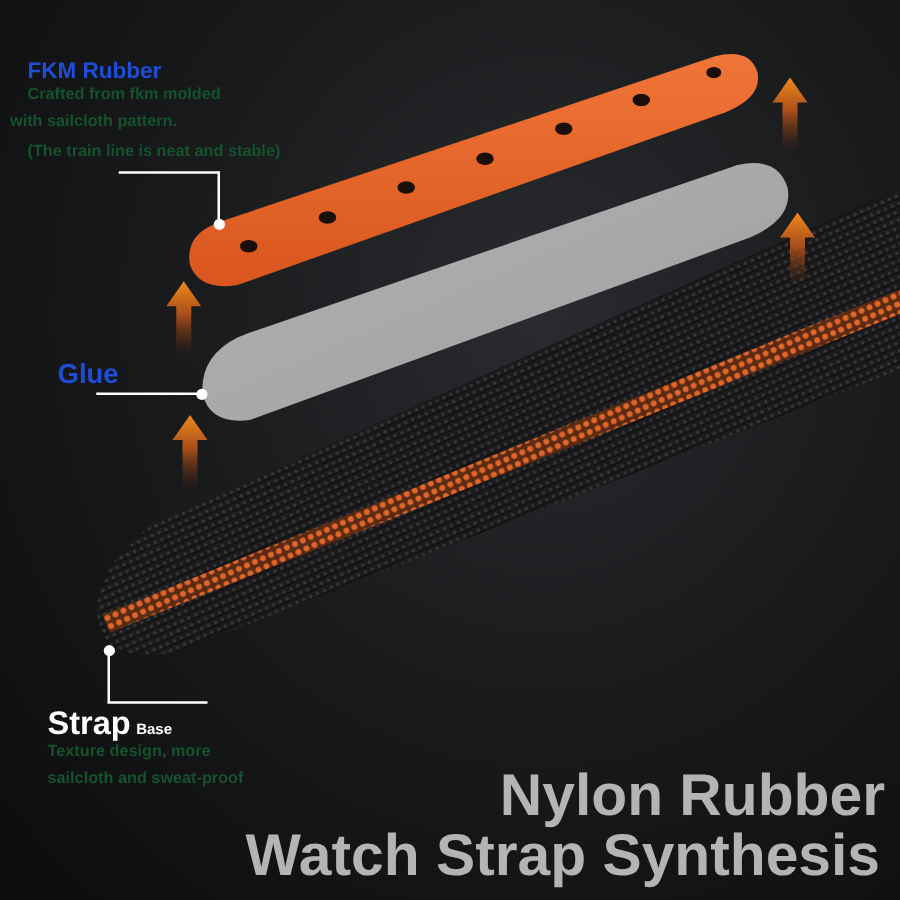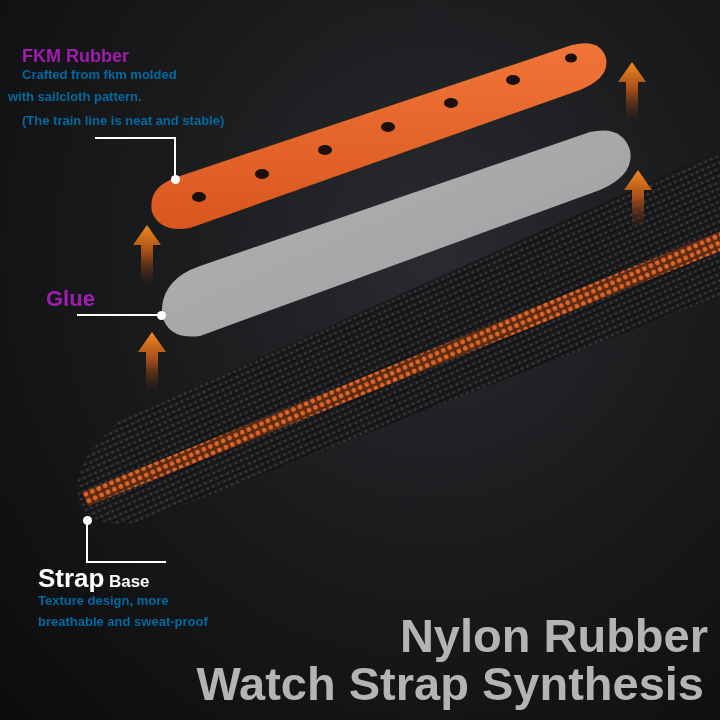--- a/index.html
+++ b/index.html
@@ -1,21 +1,21 @@
 <!DOCTYPE html>
 <html><head>
 <meta charset="utf-8">
 <style>
   html,body{margin:0;padding:0;}
   body{width:720px;height:720px;overflow:hidden;position:relative;
     background:radial-gradient(ellipse at 60% 35%, #2a2b2e 0%, #1a1b1d 45%, #0c0c0d 100%);
     font-family:"Liberation Sans", sans-serif;color:#fff;}
   .abs{position:absolute;}
-  .label-title{font-weight:bold;font-size:18px;color:#a21caf;}
-  .label-desc{font-weight:bold;font-size:13px;color:#0369a1;line-height:21px;}
+  .label-title{font-weight:bold;font-size:18px;color:#1d4ed8;}
+  .label-desc{font-weight:bold;font-size:13px;color:#14532d;line-height:21px;}
   .line{background:#fff;}
   .dot{width:9px;height:9px;border-radius:50%;background:#fff;}
   .headline{font-weight:bold;color:#b4b4b4;font-size:47px;line-height:48px;text-align:right;white-space:nowrap;}
 </style>
 </head>
 <body>
 
 <svg class="abs" style="left:0;top:0" width="720" height="720" viewBox="0 0 720 720">
   <defs>
     <pattern id="weave" width="6" height="6" patternUnits="userSpaceOnUse" patternTransform="rotate(-24)">
@@ -76,19 +76,19 @@
 
 <div class="abs label-title" style="left:46px;top:286px;font-size:22px">Glue</div>
 <div class="abs line" style="left:77px;top:314px;width:85px;height:2px"></div>
 <div class="abs dot" style="left:157px;top:311px"></div>
 
 <div class="abs dot" style="left:83px;top:516px"></div>
 <div class="abs line" style="left:86px;top:520px;width:2px;height:42px"></div>
 <div class="abs line" style="left:86px;top:561px;width:80px;height:2px"></div>
 <div class="abs" style="left:38px;top:563px;font-weight:bold;white-space:nowrap">
   <span style="font-size:26px">Strap</span>
-  <span style="font-size:17px">Base</span>
+  <span style="font-size:12px">Base</span>
 </div>
 <div class="abs label-desc" style="left:38px;top:590px">Texture design, more</div>
-<div class="abs label-desc" style="left:38px;top:611px">breathable and sweat-proof</div>
+<div class="abs label-desc" style="left:38px;top:611px">sailcloth and sweat-proof</div>
 
 <div class="abs headline" style="right:12px;top:612px">Nylon Rubber</div>
 <div class="abs headline" style="right:16px;top:660px">Watch Strap Synthesis</div>
 
 </body></html>

